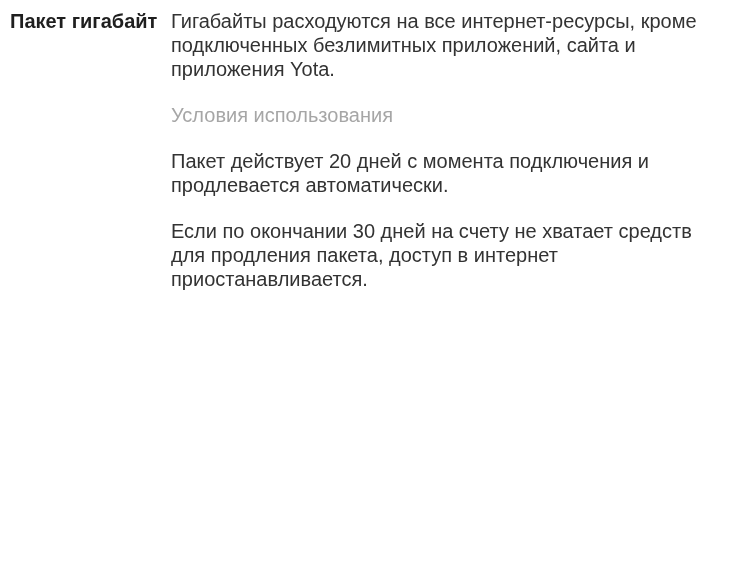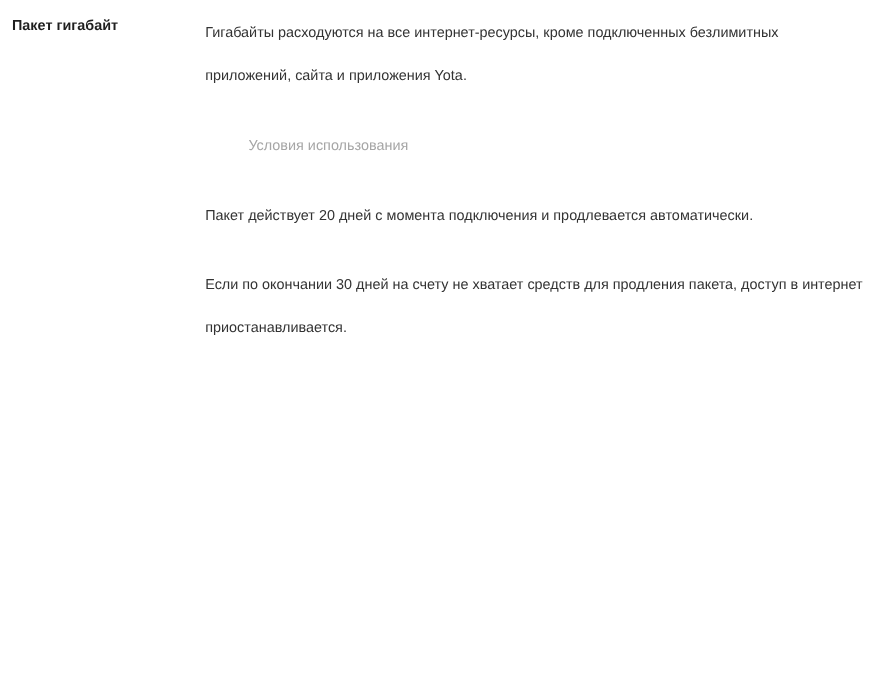--- a/index.html
+++ b/index.html
@@ -14,38 +14,37 @@
       display: flex;
       align-items: flex-start;
       padding-top: 9px;
       width: 744px;
     }
     .term-col {
       flex: 0 0 171px;
       padding-left: 10px;
     }
     .term-title {
-      font-size: 12px;
+      font-size: 20px;
       line-height: 24px;
       font-weight: bold;
       color: #1f1f1f;
     }
     .desc-col {
       width: 552px;
       flex: 0 0 552px;
     }
     .desc-col p {
-      font-size: 12px;
-      line-height: 36px;
+      font-size: 20px;
+      line-height: 24px;
       color: #333333;
       margin: 0 0 22px 0;
     }
     .desc-col p.muted {
       color: #a6a6a6;
-      margin-left: 36px;
     }
   </style>
 </head>
 <body>
 
 <div class="row">
   <div class="term-col">
     <div class="term-title">Пакет гигабайт</div>
   </div>
   <div class="desc-col">

